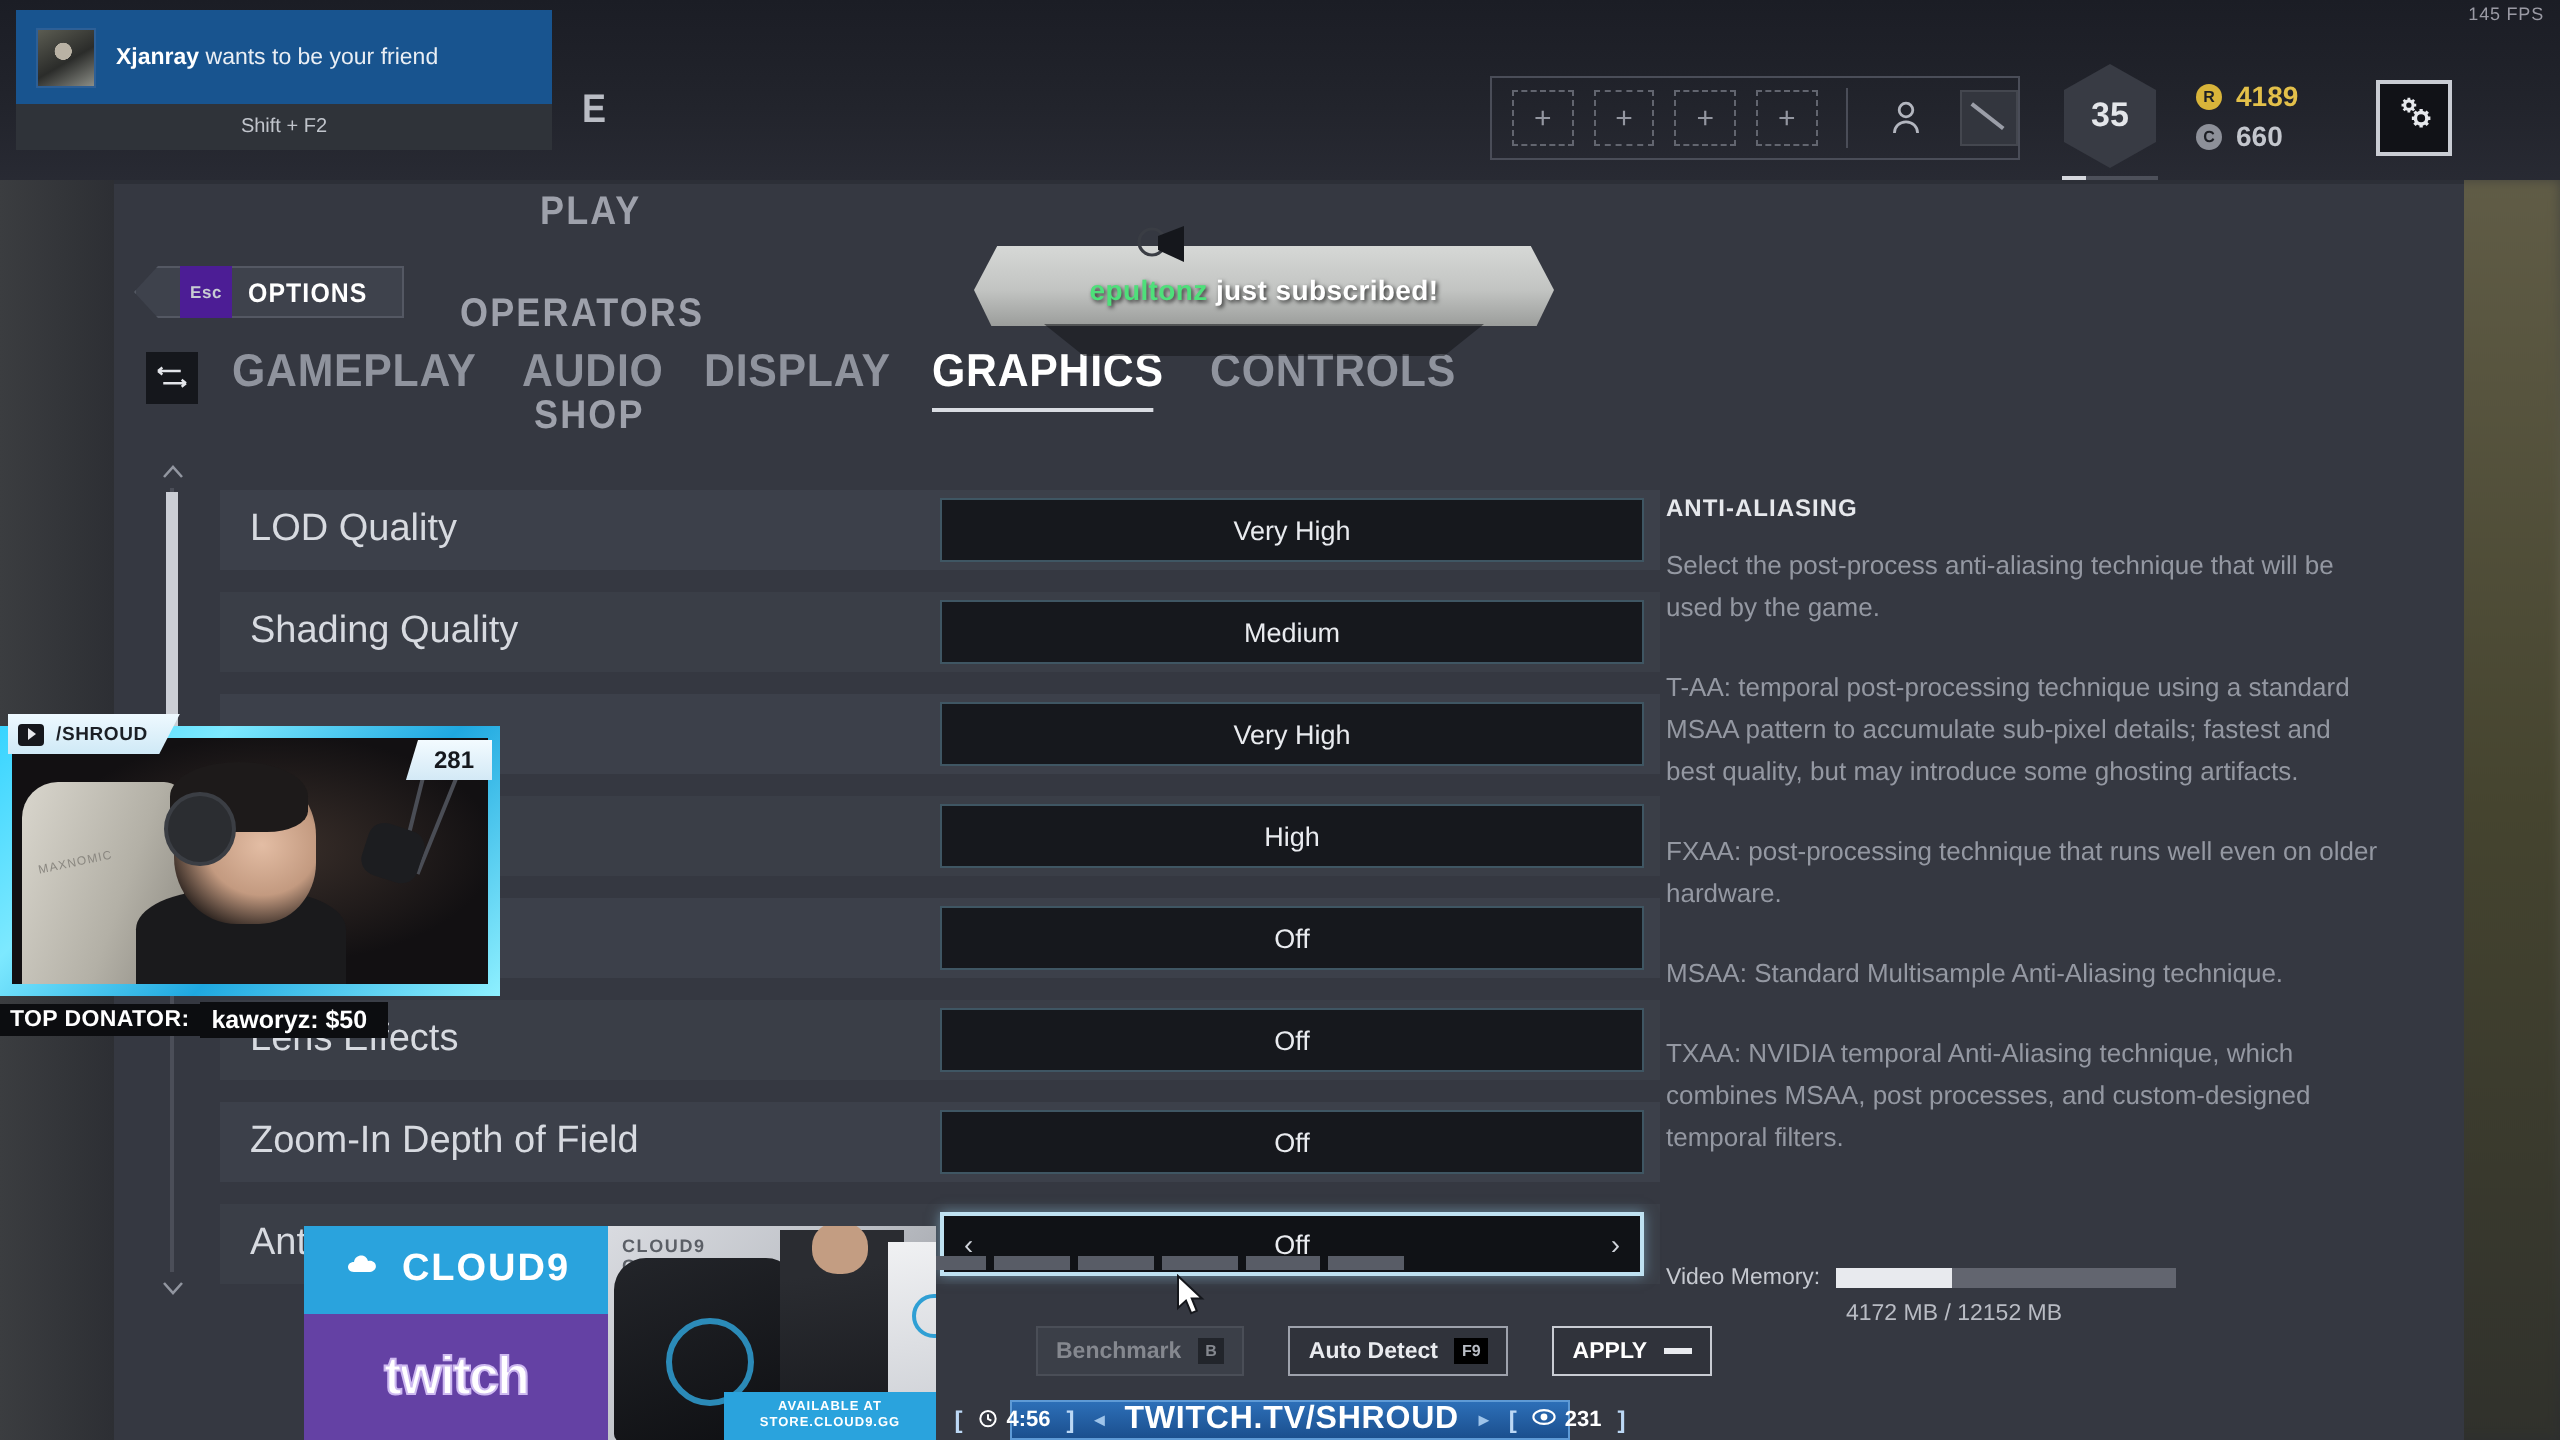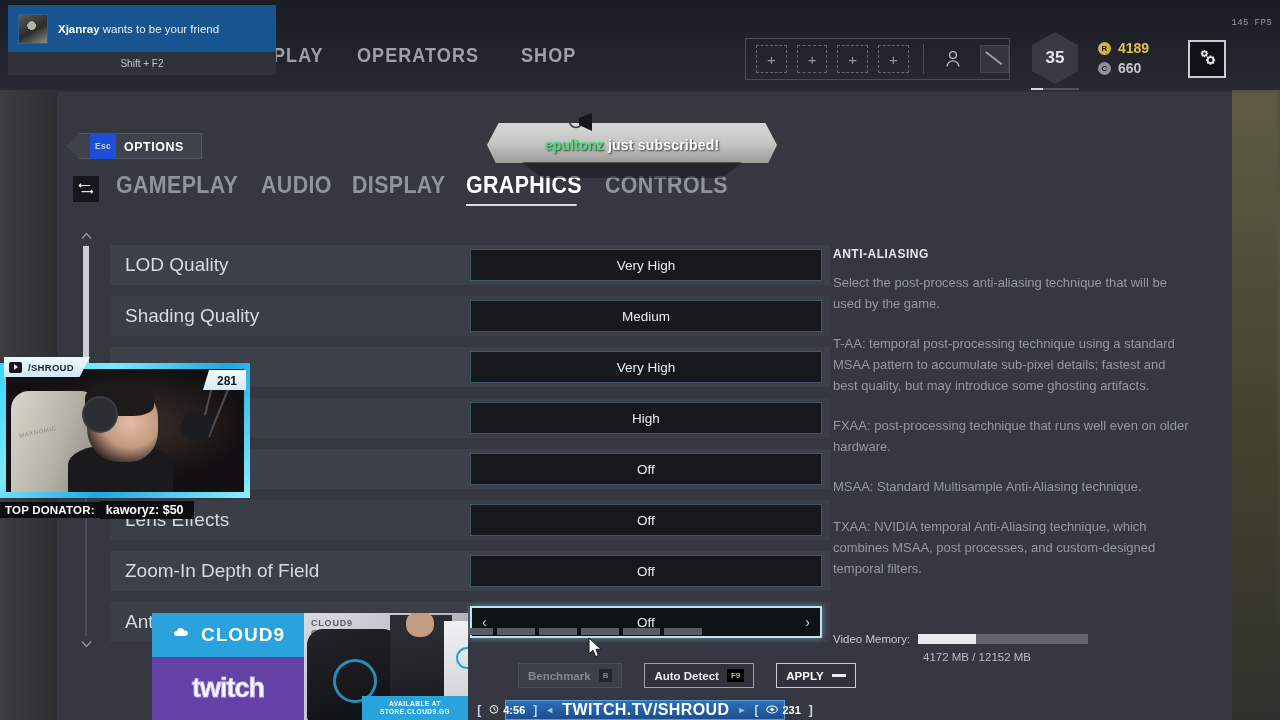--- a/index.html
+++ b/index.html
@@ -27,26 +27,26 @@
     filter:blur(3px);
   }
 
   
   #topbar{
     position:absolute; left:0; top:0; width:1280px; height:90px;
     background:linear-gradient(180deg,#1b1d25 0%,#22242c 60%,#282a33 100%);
     z-index:20;
   }
   #fps{
-    position:absolute; right:8px; top:18px;
-    font-size:9px; color:#9a9aa4; letter-spacing:.4px;font-family:Liberation Mono, monospace;
+    position:absolute; right:8px; top:2px;
+    font-size:9px; color:#9a9aa4; letter-spacing:.4px;
   }
   #nav-links{
     position:absolute; left:230px; top:44px;
-    display:flex; align-items:center; gap:28px;
+    display:flex; align-items:center; gap:28px;flex-direction:column;
   }
   #nav-links .nav-item{
     font-size:20px; font-weight:bold; color:#9ea1ab;
     letter-spacing:1.2px; font-stretch:condensed;
     transform:scaleX(.9); transform-origin:left center;
     cursor:pointer;
   }
   #nav-links .nav-item.partial{ color:#b9bcc4; }
 
   #loadout-box{
@@ -156,21 +156,21 @@
 
   #esc-options{
     position:absolute; left:67px; top:133px;
     height:26px; display:flex; align-items:center;
     background:#3e424c; padding:0 12px 0 22px;
     clip-path:polygon(12px 0,100% 0,100% 100%,12px 100%,0 50%);
     border:1px solid #545863;
     z-index:12; cursor:pointer;
   }
   #esc-options .key{
-    background:#1d4ed8; color:#c8ccd3; font-size:8.5px; font-weight:bold;
+    background:#4c1d95; color:#c8ccd3; font-size:8.5px; font-weight:bold;
     padding:12px 5px; margin-right:8px; letter-spacing:.3px;
   }
   #esc-options .lbl{
     color:#ffffff; font-size:13.5px; font-weight:bold; letter-spacing:.6px;
     transform:scaleX(.92); transform-origin:left center;
   }
 
   #tabs{
     position:absolute; left:73px; top:172px; z-index:12;
     display:flex; align-items:center;

